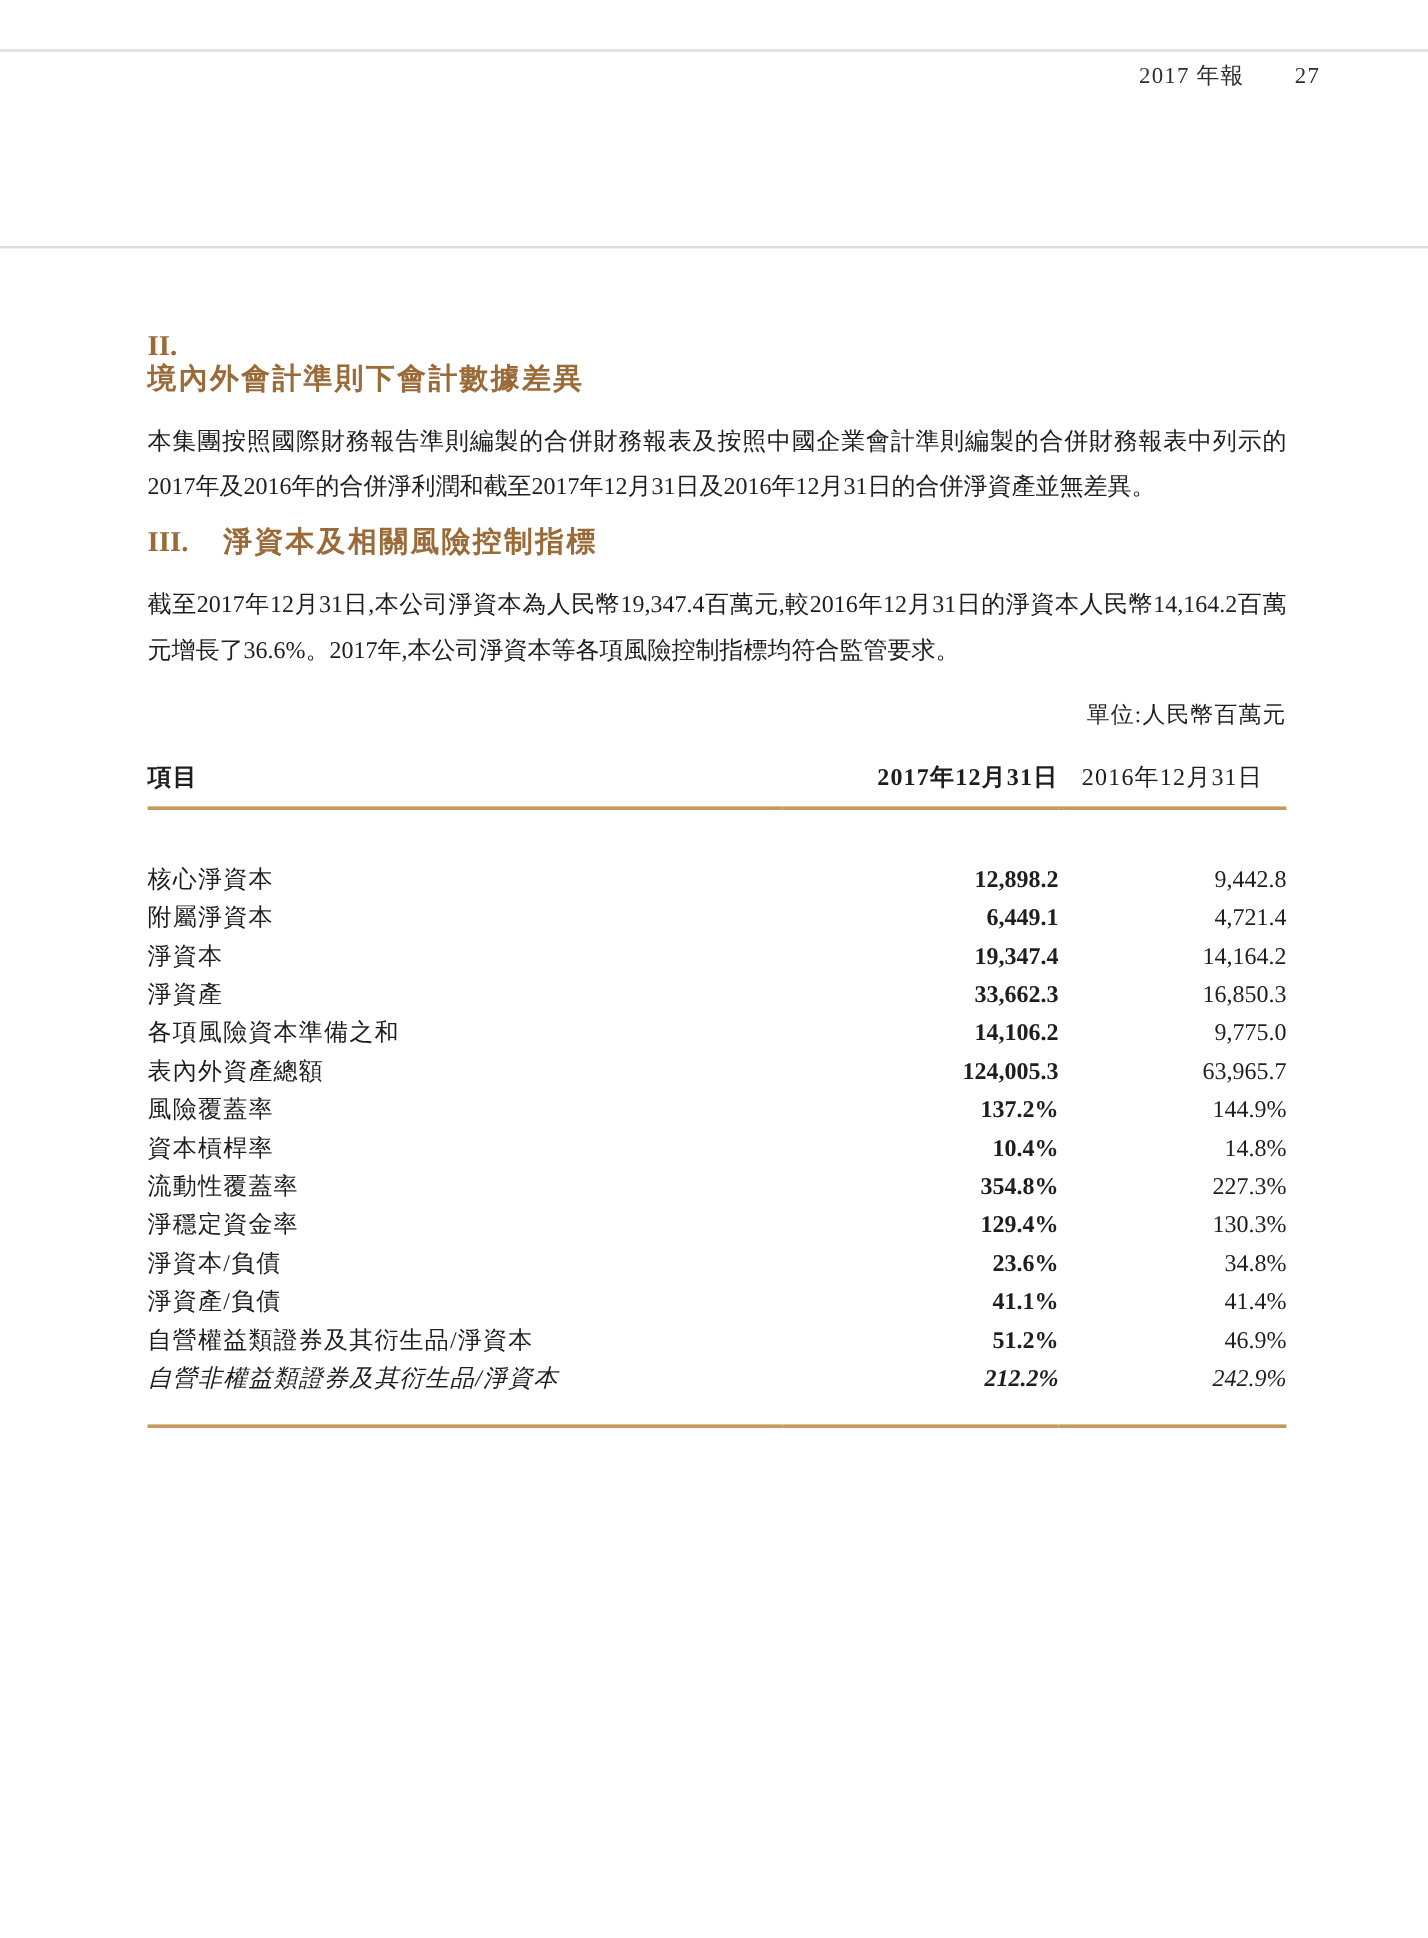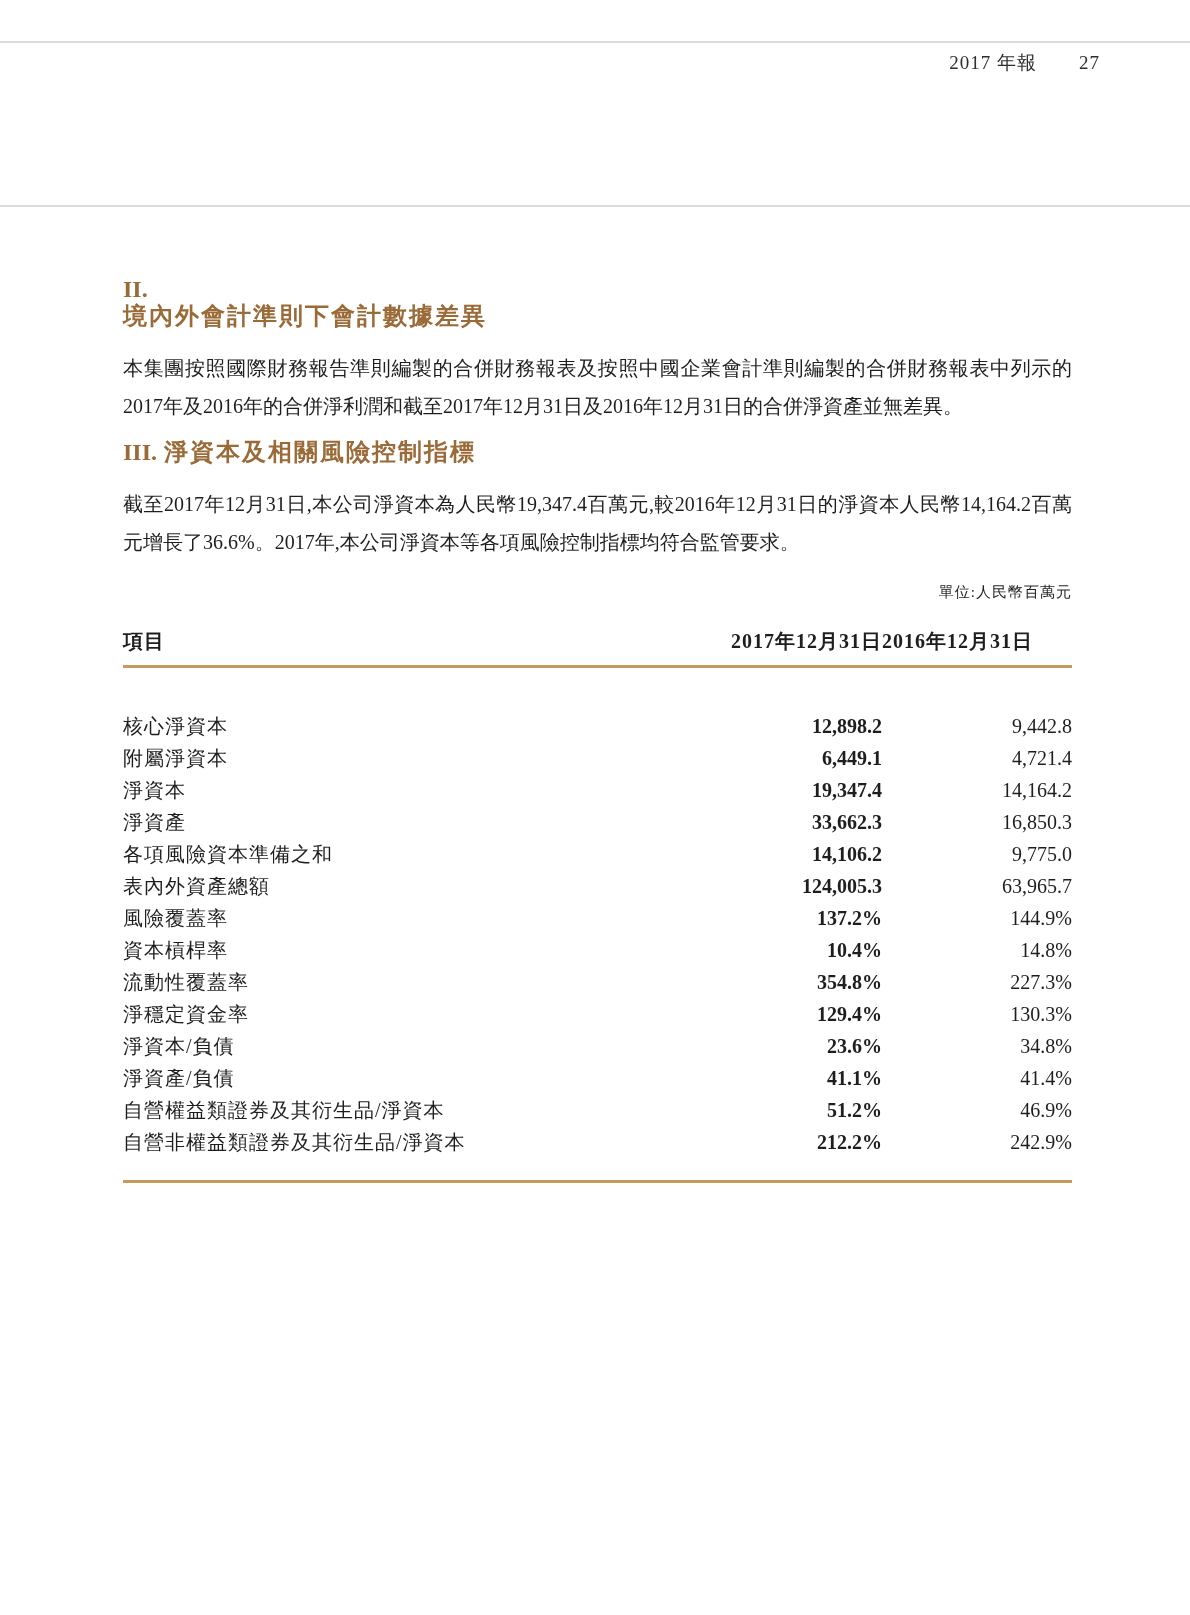--- a/index.html
+++ b/index.html
@@ -33,32 +33,32 @@
     font-size: 24px;
     font-weight: bold;
     line-height: 27px;
     letter-spacing: 2px;
   }
   .sec-heading .sec-num {
     flex: none; width: 41px;
     letter-spacing: 0;
   }
   .sec-first { margin-top: 70px; flex-direction: column; }
-  .sec-second { margin-top: 14px; }
+  .sec-second { margin-top: 14px; gap: 22px; }
   .sec-body {
     margin-top: 19px;
     font-size: 20px;
     line-height: 38px;
     text-align: justify;
     color: #1e1e1e;
   }
   .unit-note {
     margin-top: 22px;
     text-align: right;
-    font-size: 15px;
+    font-size: 19px;
     letter-spacing: 1px;
   }
   table.fin-table {
     width: 100%;
     border-collapse: collapse;
     margin-top: 24px;
     font-size: 20px;
     table-layout: fixed;
   }
   .fin-table col.c1 { width: auto; }
@@ -67,32 +67,33 @@
   .fin-table th {
     vertical-align: bottom;
     line-height: 30px;
     padding-bottom: 9px;
     border-bottom: 3px solid #c49a5f;
     font-weight: bold;
     letter-spacing: 1px;
   }
   .fin-table th.h-item { text-align: left; }
   .fin-table th.h-2017 { text-align: right; }
-  .fin-table th.h-2016 { text-align: left; font-weight: bold; margin-top: 22px; }
+  .fin-table th.h-2016 { text-align: center; font-weight: normal; margin-top: 22px; }
   .fin-table td {
     line-height: 32px;
     vertical-align: middle;
   }
   .fin-table td.cell-label { text-align: left; letter-spacing: 1px; }
   .fin-table td.cell-2017 { text-align: right; font-weight: bold; }
   .fin-table td.cell-2016 { text-align: right; }
   .fin-table tbody tr:first-child td { padding-top: 42px; }
   .fin-table tbody tr:last-child td {
     padding-bottom: 22px;
     border-bottom: 3px solid #c49a5f;
+    font-style: italic;
   }
 </style>
 </head>
 <body>
 
 <div class="hrule rule-top"></div>
 
 <div class="page-header">
   <span>2017 年報</span>
   <span>27</span>

